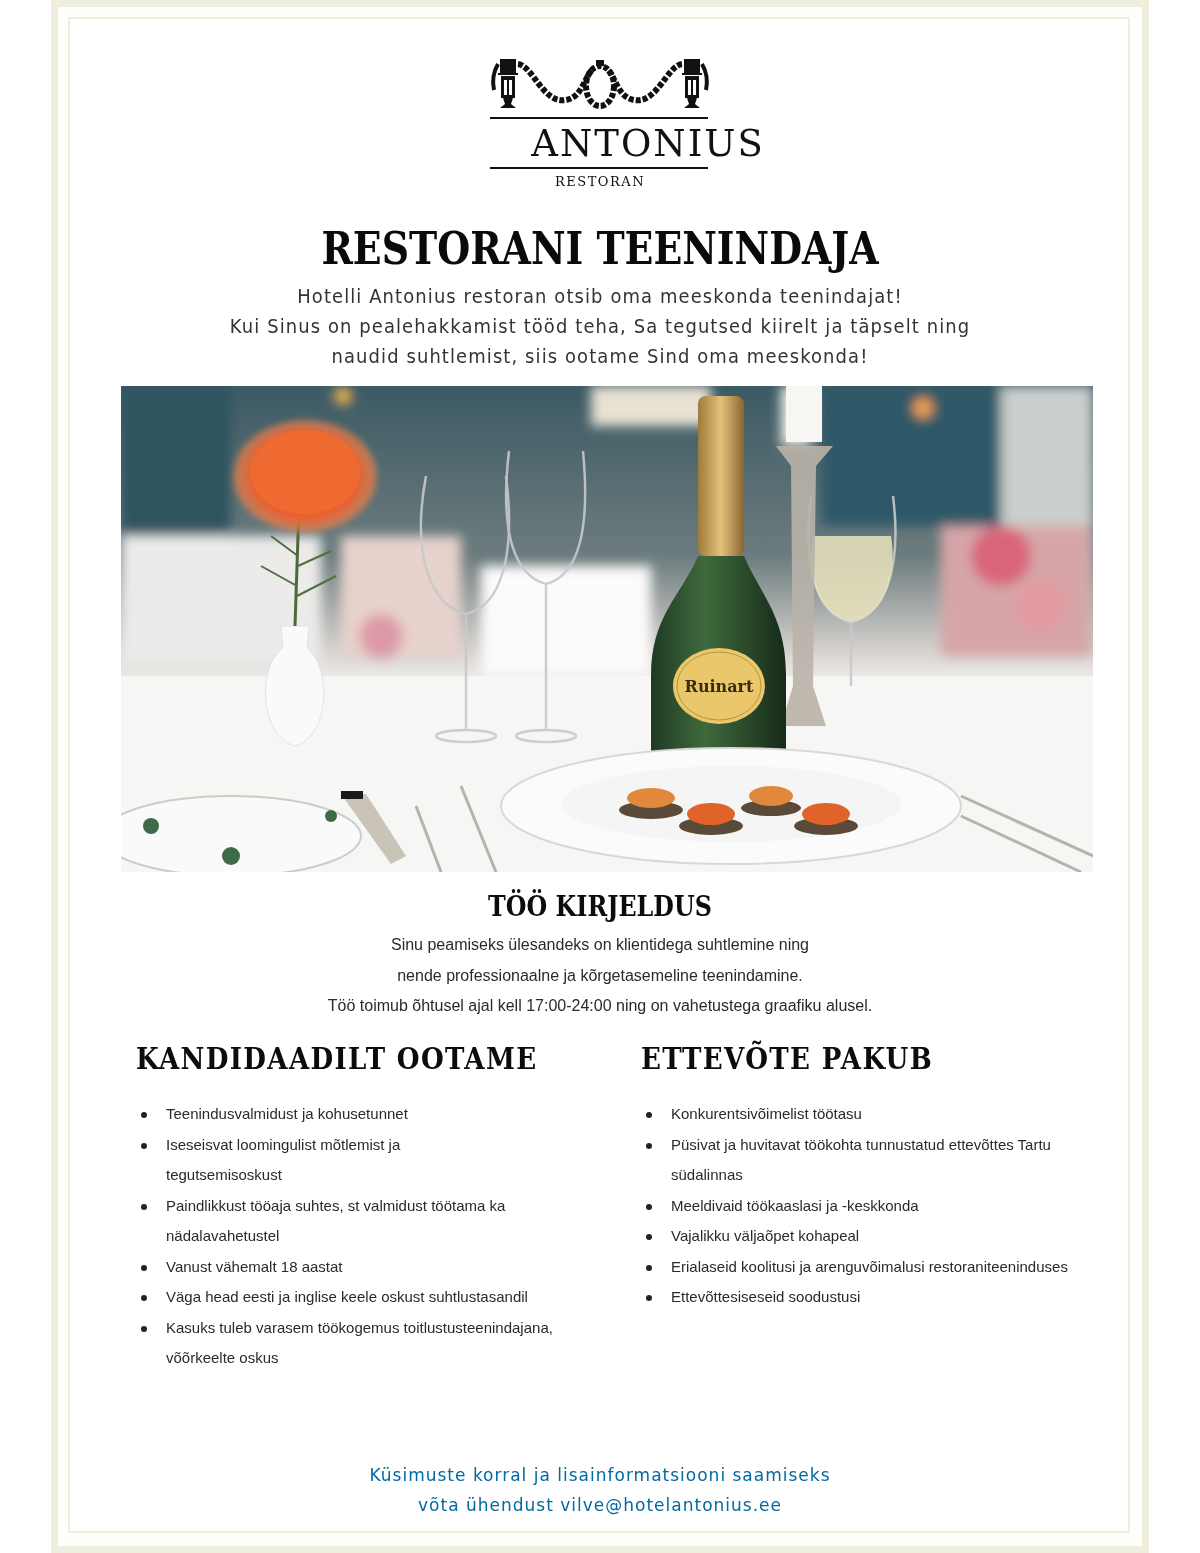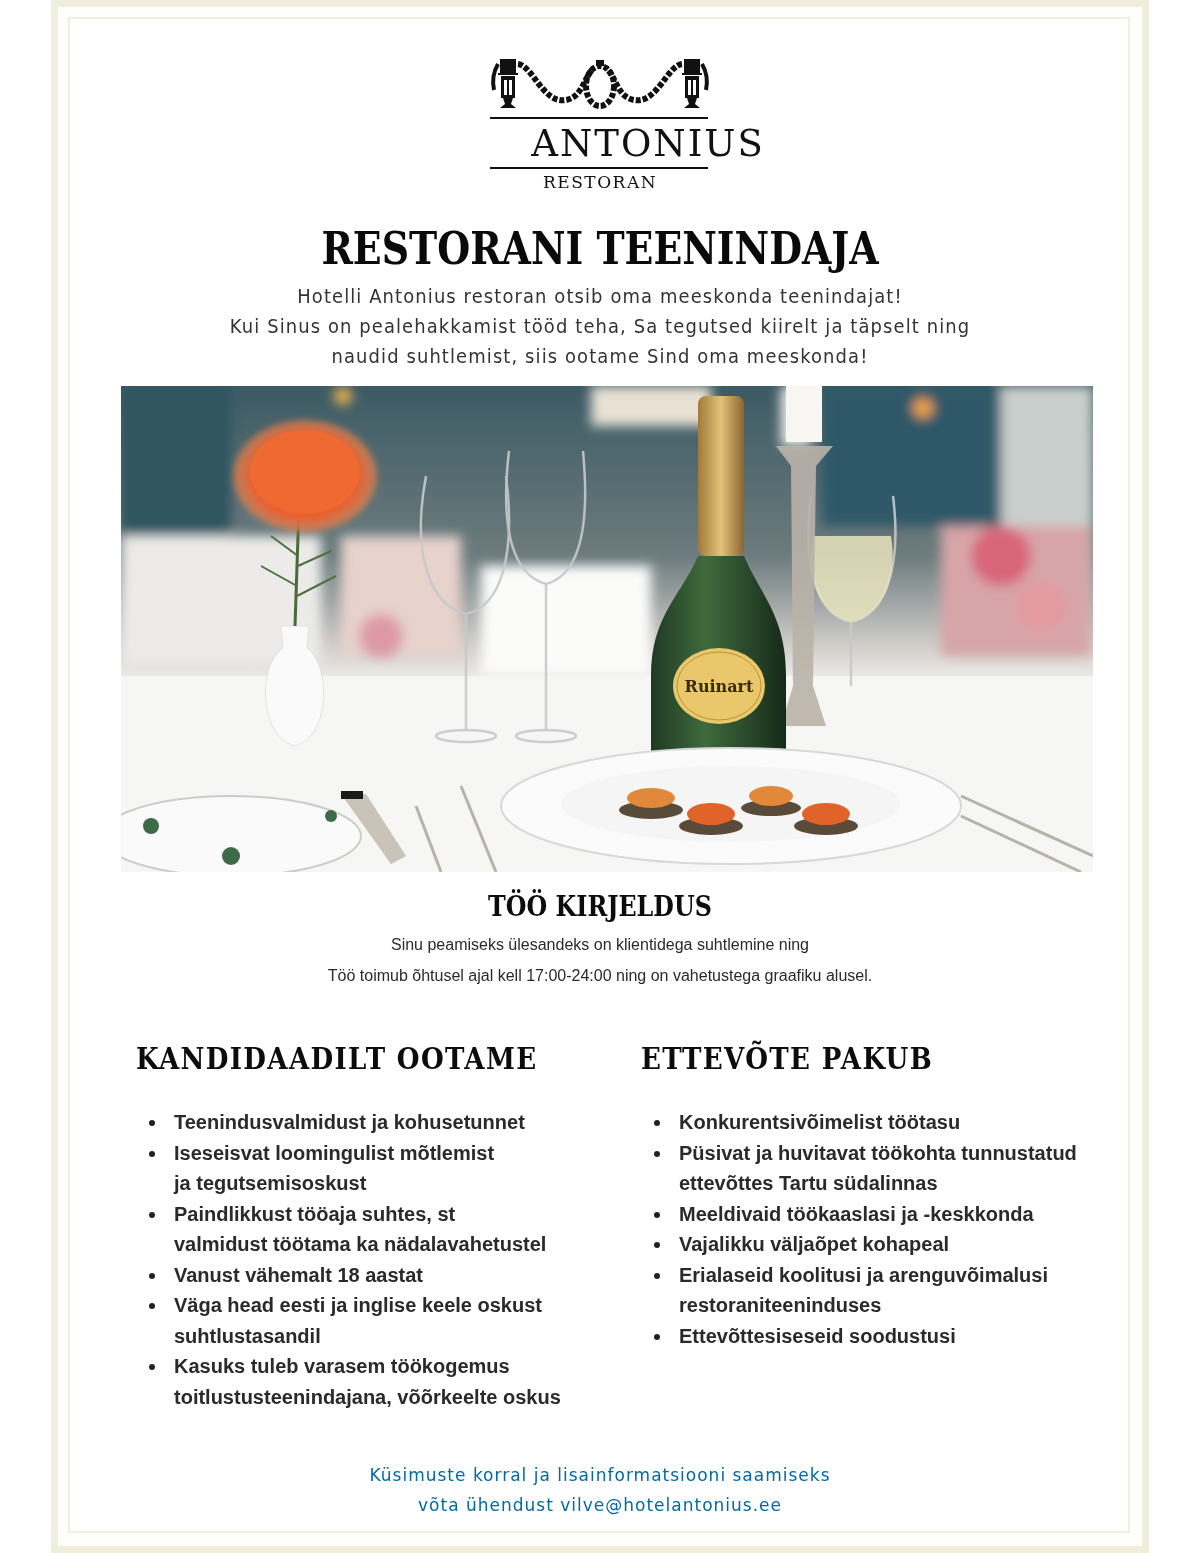--- a/index.html
+++ b/index.html
@@ -24,21 +24,21 @@
   .center { left: 0; width: 1200px; text-align: center; }
 
   
   .logo-ornament { left: 488px; top: 56px; width: 224px; height: 56px; }
   .logo-rule { left: 490px; width: 218px; height: 2px; background: #111; }
   .logo-name {
     top: 122px; font-family: "DejaVu Serif", serif; font-size: 37px;
     letter-spacing: 2px; color: #111; line-height: 44px; font-weight: normal; margin-left: 48px;
   }
   .logo-sub {
-    top: 172px; font-family: "DejaVu Serif", serif; font-size: 17px;
+    top: 172px; font-family: "DejaVu Serif", serif; font-size: 13px;
     letter-spacing: 1.5px; color: #111; line-height: 20px;
   }
 
   
   .title {
     top: 222px; font-family: "DejaVu Serif", serif; font-weight: bold;
     font-size: 44px; line-height: 54px; color: #0a0a0a; letter-spacing: 0px;
     transform: scaleX(0.86); transform-origin: 600px 0;
   }
   .intro {
@@ -67,23 +67,23 @@
     top: 930px; font-family: "Liberation Sans", sans-serif; font-size: 16px;
     line-height: 30.5px; color: #2a2a2a;
   }
   .job-desc div { white-space: nowrap; }
 
   .col-head {
     font-size: 29px; line-height: 38px; letter-spacing: 1.5px;
     transform: scaleX(0.9); transform-origin: 0 0;
   }
   .list {
-    margin: 8px; padding: 0; list-style: none;
-    font-family: "Liberation Sans", sans-serif; font-size: 20px;
-    line-height: 30.5px; color: #2a2a2a; font-weight: bold;
+    margin: 0; padding: 0; list-style: none;
+    font-family: "Liberation Sans", sans-serif; font-size: 15px;
+    line-height: 30.5px; color: #2a2a2a;
   }
   .list li { position: relative; padding-left: 28px; }
   .list li::before {
     content: ""; position: absolute; left: 3px; top: 13px;
     width: 6px; height: 6px; border-radius: 50%; background: #222;
   }
 
   .contact {
     top: 1460px; font-family: "DejaVu Sans", sans-serif; font-size: 17px;
     line-height: 30px; color: #0369a1; letter-spacing: 1px;
@@ -240,20 +240,21 @@
       <line x1="340" y1="400" x2="375" y2="486"></line>
       <line x1="840" y1="410" x2="972" y2="470"></line>
       <line x1="840" y1="430" x2="960" y2="486"></line>
     </g>
   </svg>
 </div>
 
 <div class="abs center h2 job-title">TÖÖ KIRJELDUS</div>
 <div class="abs center job-desc">
   <div>Sinu peamiseks ülesandeks on klientidega suhtlemine ning</div>
+  <div>nende professionaalne ja kõrgetasemeline teenindamine.</div>
   <div>Töö toimub õhtusel ajal kell 17:00-24:00 ning on vahetustega graafiku alusel.</div>
 </div>
 
 <div class="abs h2 col-head" style="left:136px; top:1040px;">KANDIDAADILT OOTAME</div>
 <ul class="abs list" style="left:138px; top:1099px; width:460px;">
   <li>Teenindusvalmidust ja kohusetunnet</li>
   <li style="width:340px;">Iseseisvat loomingulist mõtlemist ja tegutsemisoskust</li>
   <li style="width:380px;">Paindlikkust tööaja suhtes, st valmidust töötama ka nädalavahetustel</li>
   <li>Vanust vähemalt 18 aastat</li>
   <li style="width:380px;">Väga head eesti ja inglise keele oskust suhtlustasandil</li>

